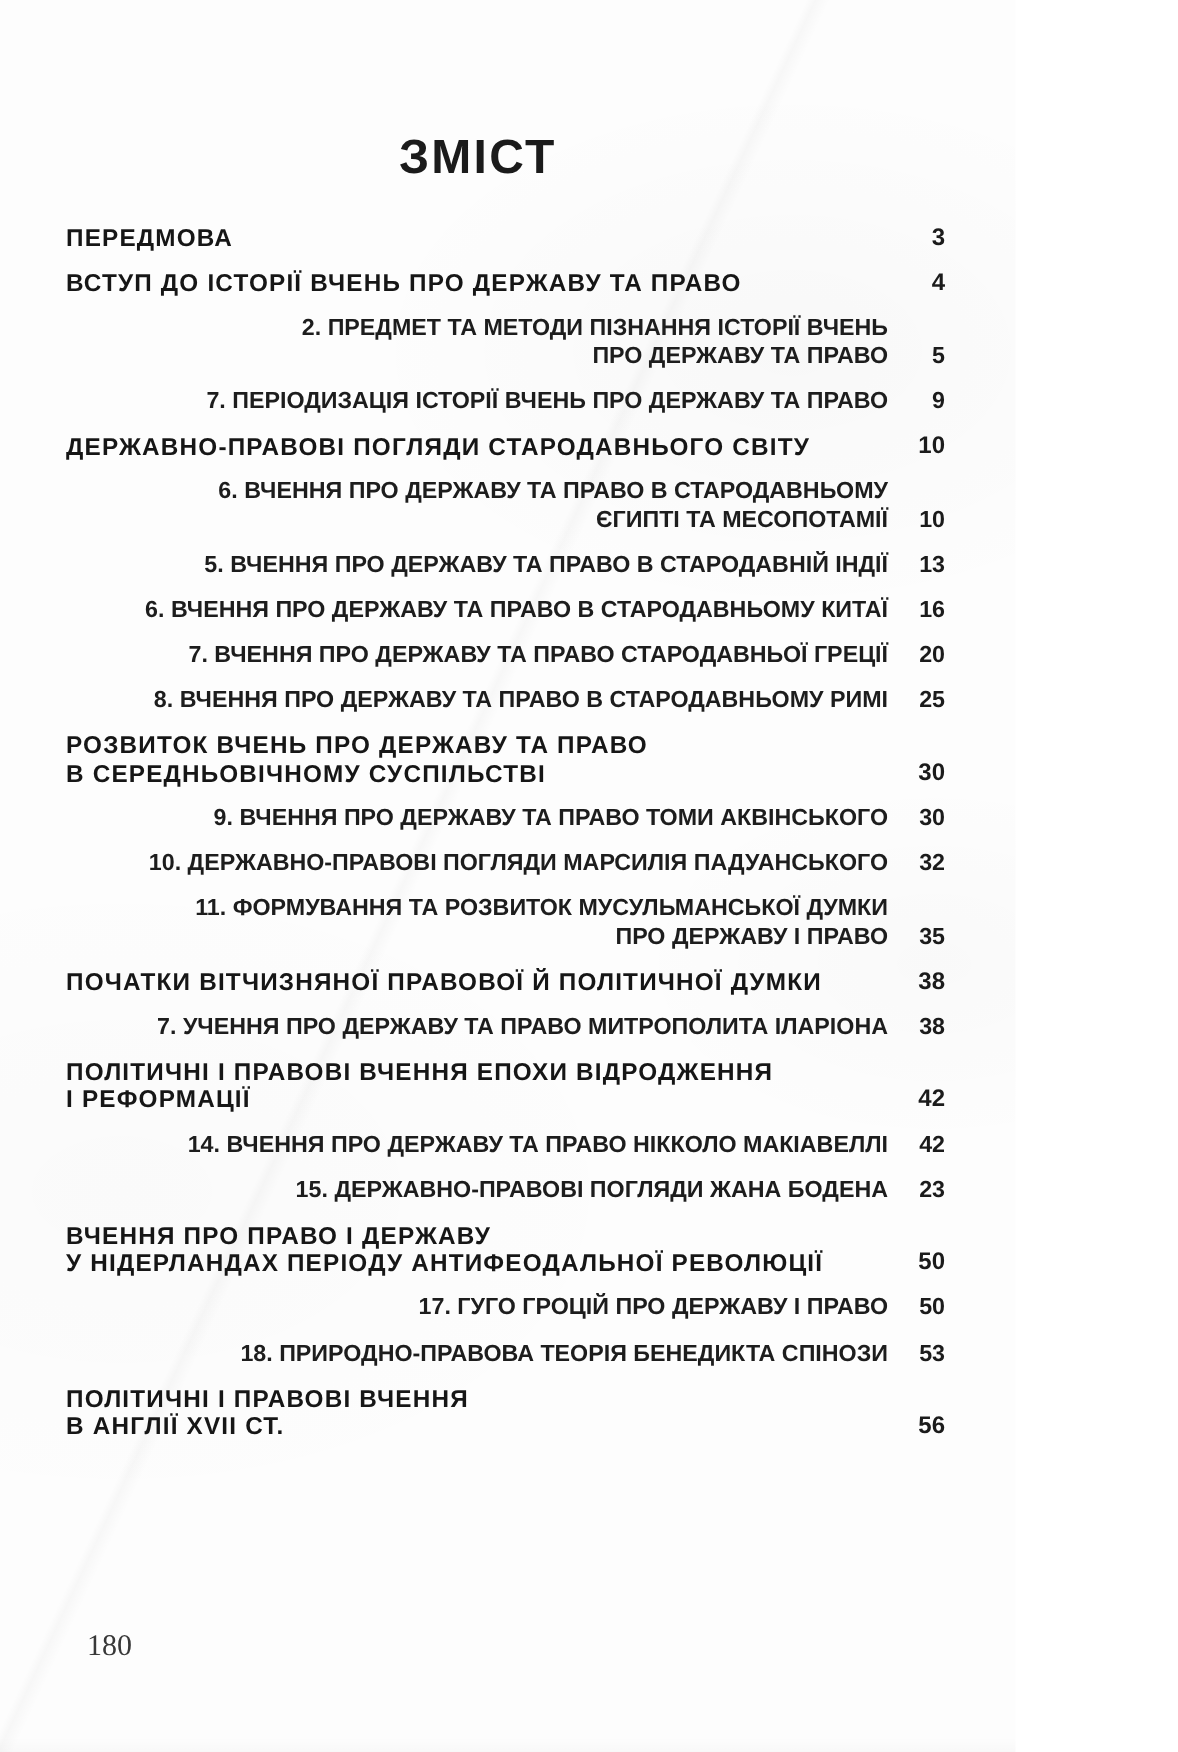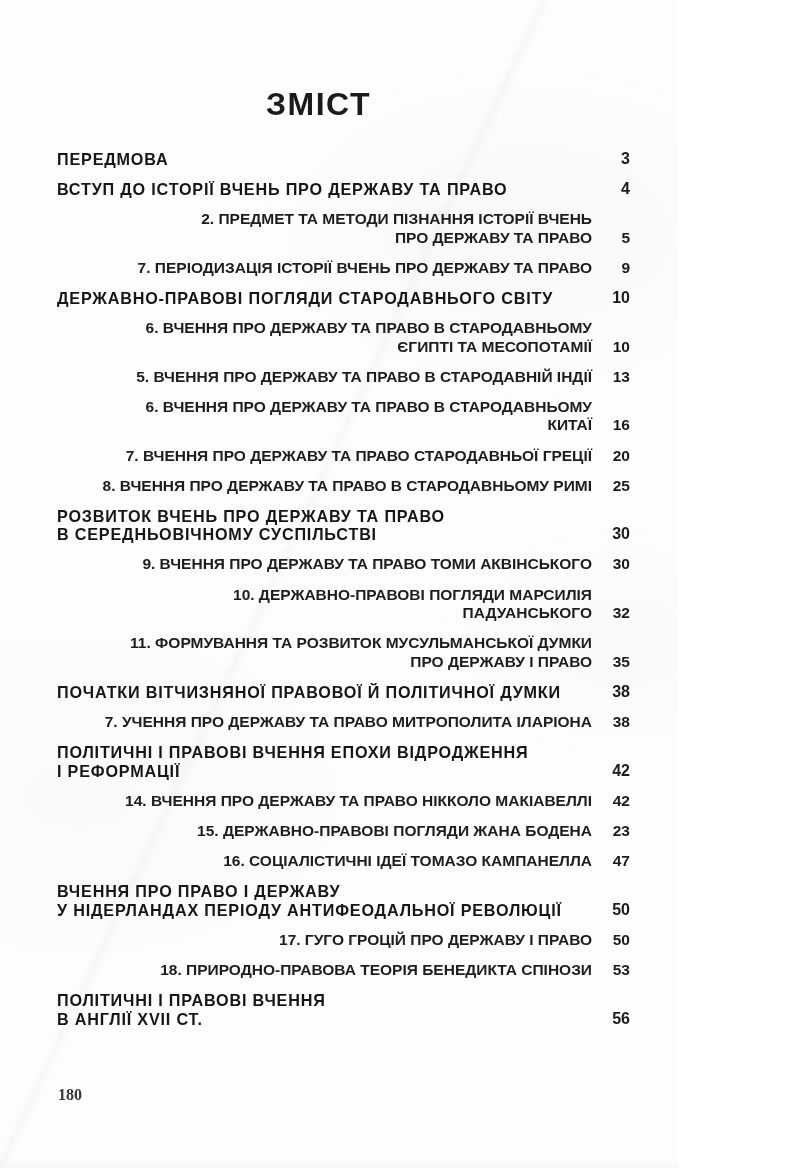--- a/index.html
+++ b/index.html
@@ -33,21 +33,21 @@
     text-align: center;
     font-size: 32px;
     line-height: 36px;
     font-weight: 700;
     letter-spacing: 1.5px;
     color: #1b1b1b;
   }
   .toc {
     position: absolute;
     top: 149px;
-    left: 57px;
+    left: 44px;
     right: 47px;
   }
   .entry {
     display: flex;
     align-items: flex-end;
     margin-bottom: 11.5px;
     font-weight: 700;
   }
   .entry .label {
     flex: 1;
@@ -71,22 +71,22 @@
     letter-spacing: 0.8px;
     color: #161616;
   }
   .entry.section .pageno { font-size: 16px; }
   .entry.sub .label { padding-left: 45px; text-align: right; }
   .folio {
     position: absolute;
     left: 58px;
     top: 1086px;
     font-family: "Liberation Serif", "DejaVu Serif", serif;
-    font-size: 16px;
-    font-weight: 700;
+    font-size: 20px;
+    font-weight: 400;
     color: #383838;
   }
 </style>
 </head>
 <body>
 
 <div class="scan-page">
   <h1 class="page-title">ЗМІСТ</h1>
 
   <div class="toc" id="toc-list">
@@ -164,24 +164,20 @@
         <span class="pageno">42</span>
       </div>
       <div class="entry sub">
         <span class="label">14. ВЧЕННЯ ПРО ДЕРЖАВУ ТА ПРАВО НІККОЛО МАКІАВЕЛЛІ</span>
         <span class="pageno">42</span>
       </div>
       <div class="entry sub">
         <span class="label">15. ДЕРЖАВНО-ПРАВОВІ ПОГЛЯДИ ЖАНА БОДЕНА</span>
         <span class="pageno">23</span>
       </div>
-      <div class="entry sub">
-        <span class="label">16. СОЦІАЛІСТИЧНІ ІДЕЇ ТОМАЗО КАМПАНЕЛЛА</span>
-        <span class="pageno">47</span>
-      </div>
       <div class="entry section">
         <span class="label">ВЧЕННЯ ПРО ПРАВО І ДЕРЖАВУ
 У НІДЕРЛАНДАХ ПЕРІОДУ АНТИФЕОДАЛЬНОЇ РЕВОЛЮЦІЇ</span>
         <span class="pageno">50</span>
       </div>
       <div class="entry sub">
         <span class="label">17. ГУГО ГРОЦІЙ ПРО ДЕРЖАВУ І ПРАВО</span>
         <span class="pageno">50</span>
       </div>
       <div class="entry sub">

